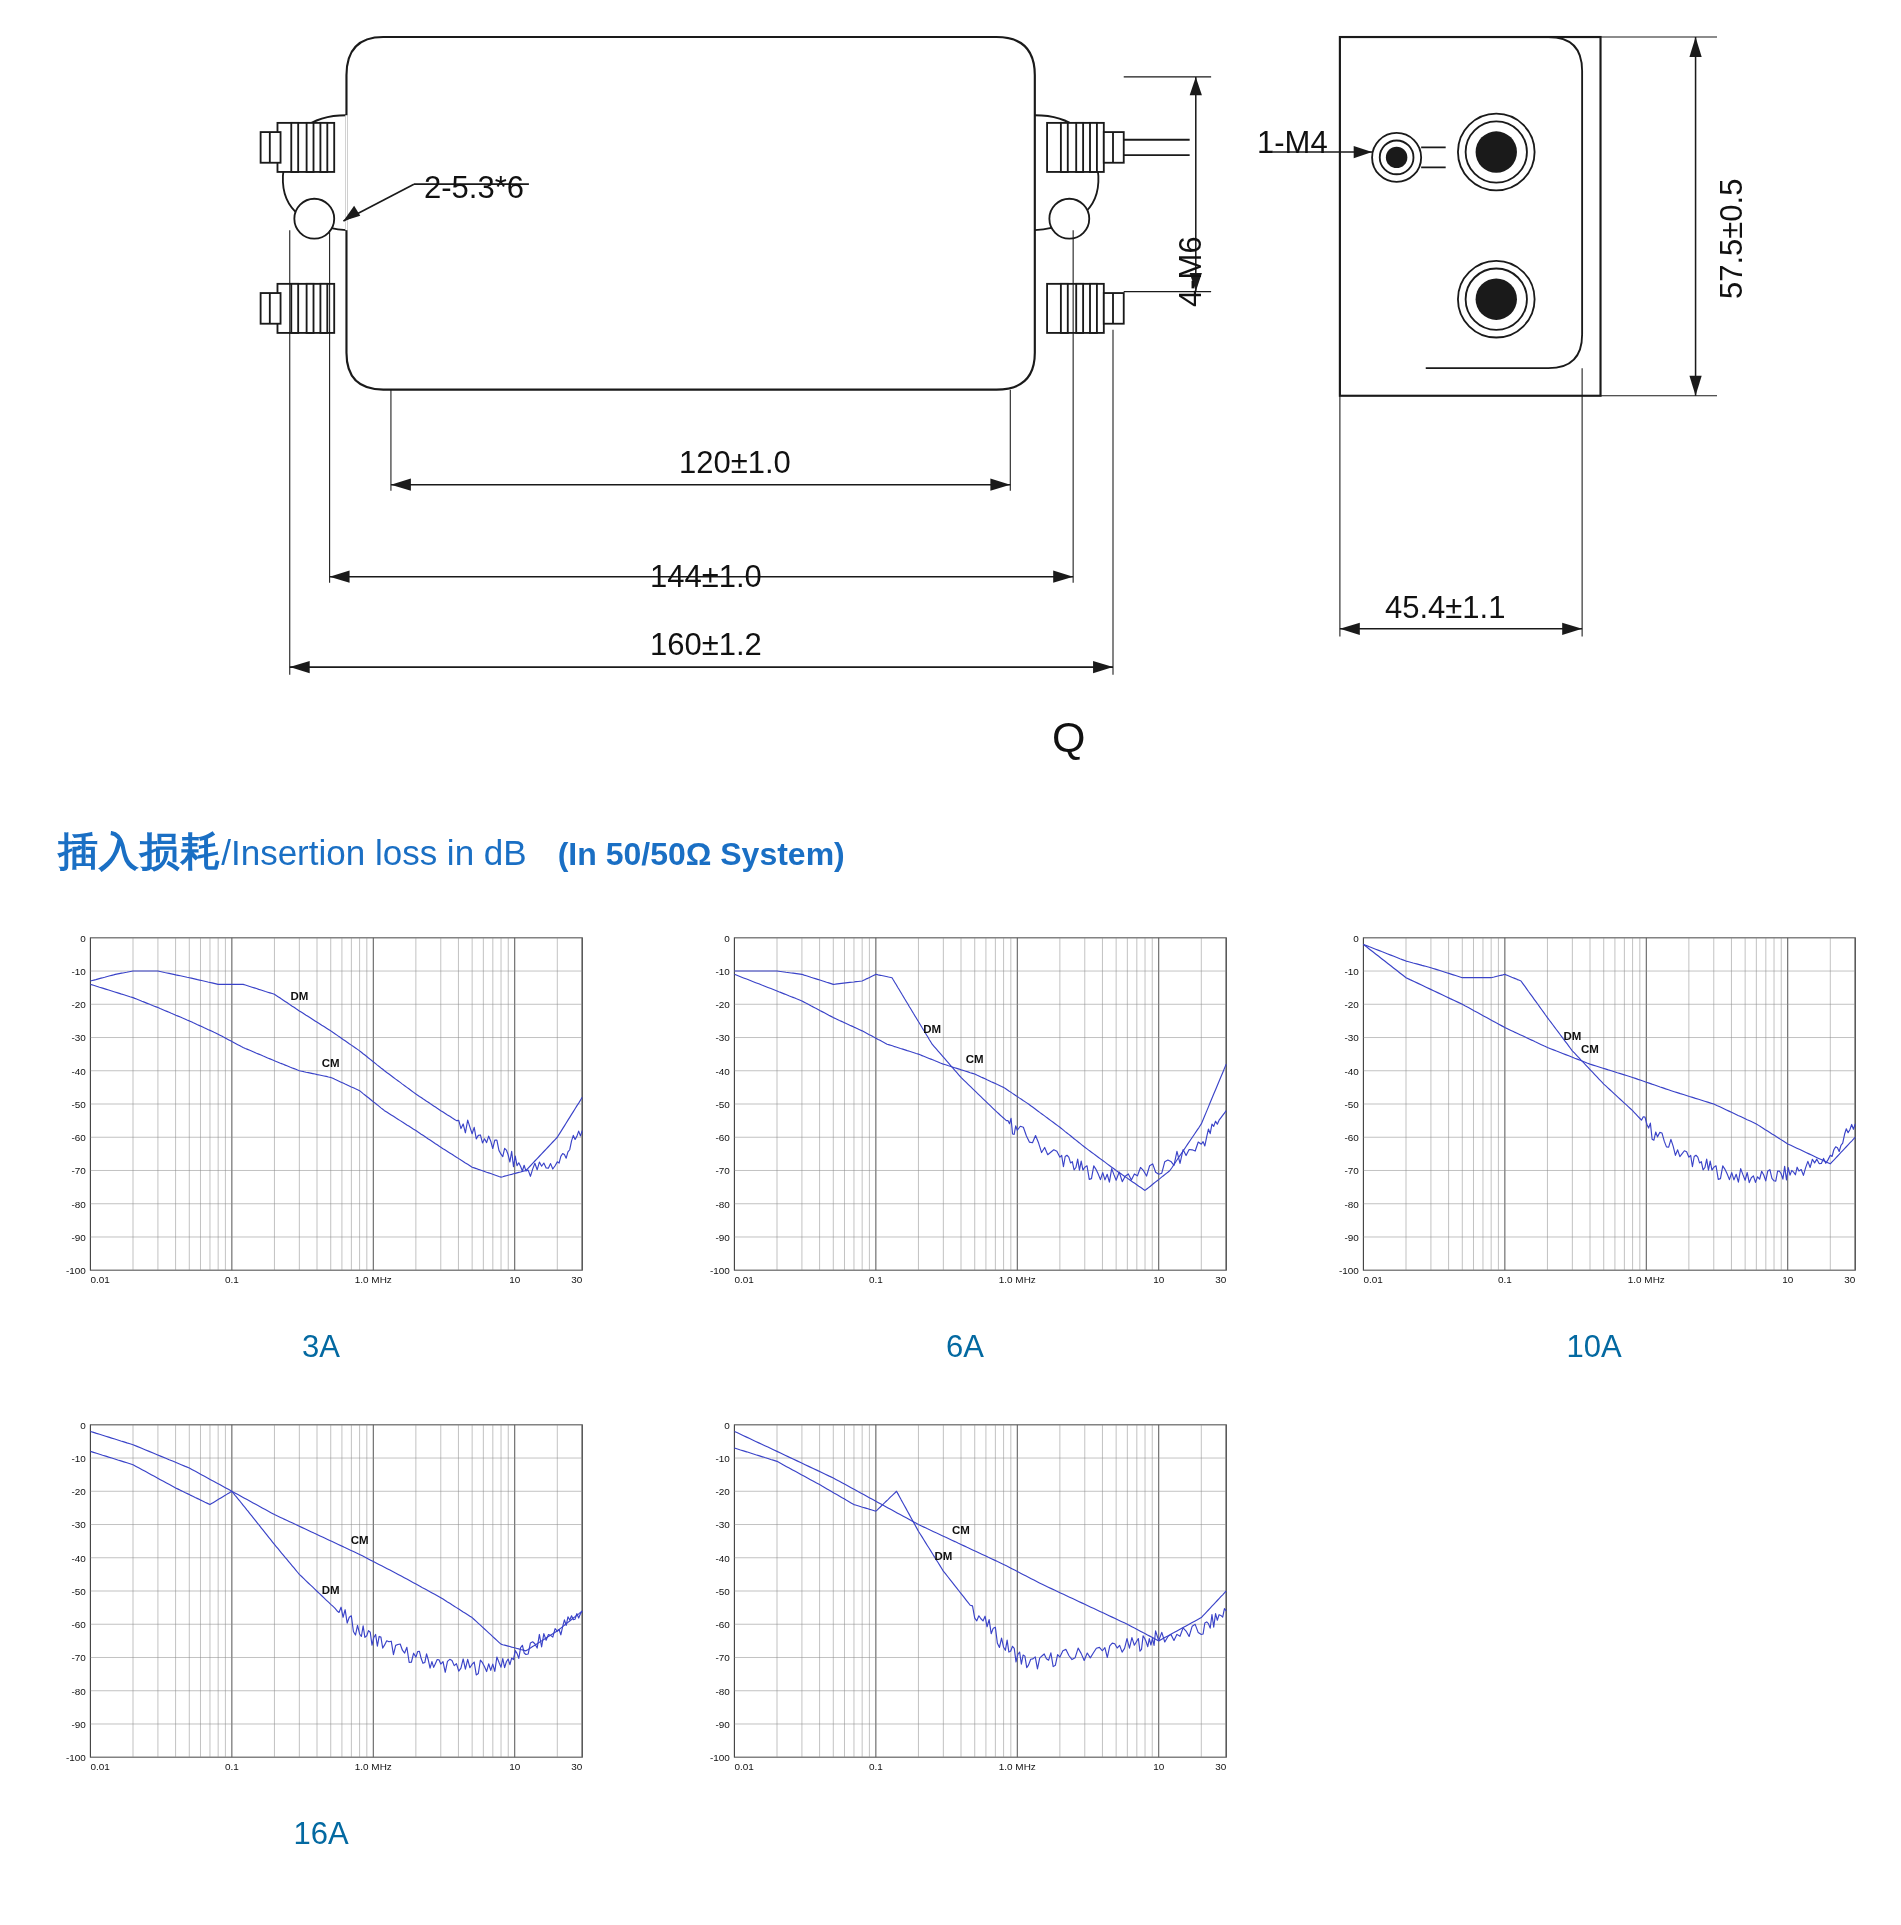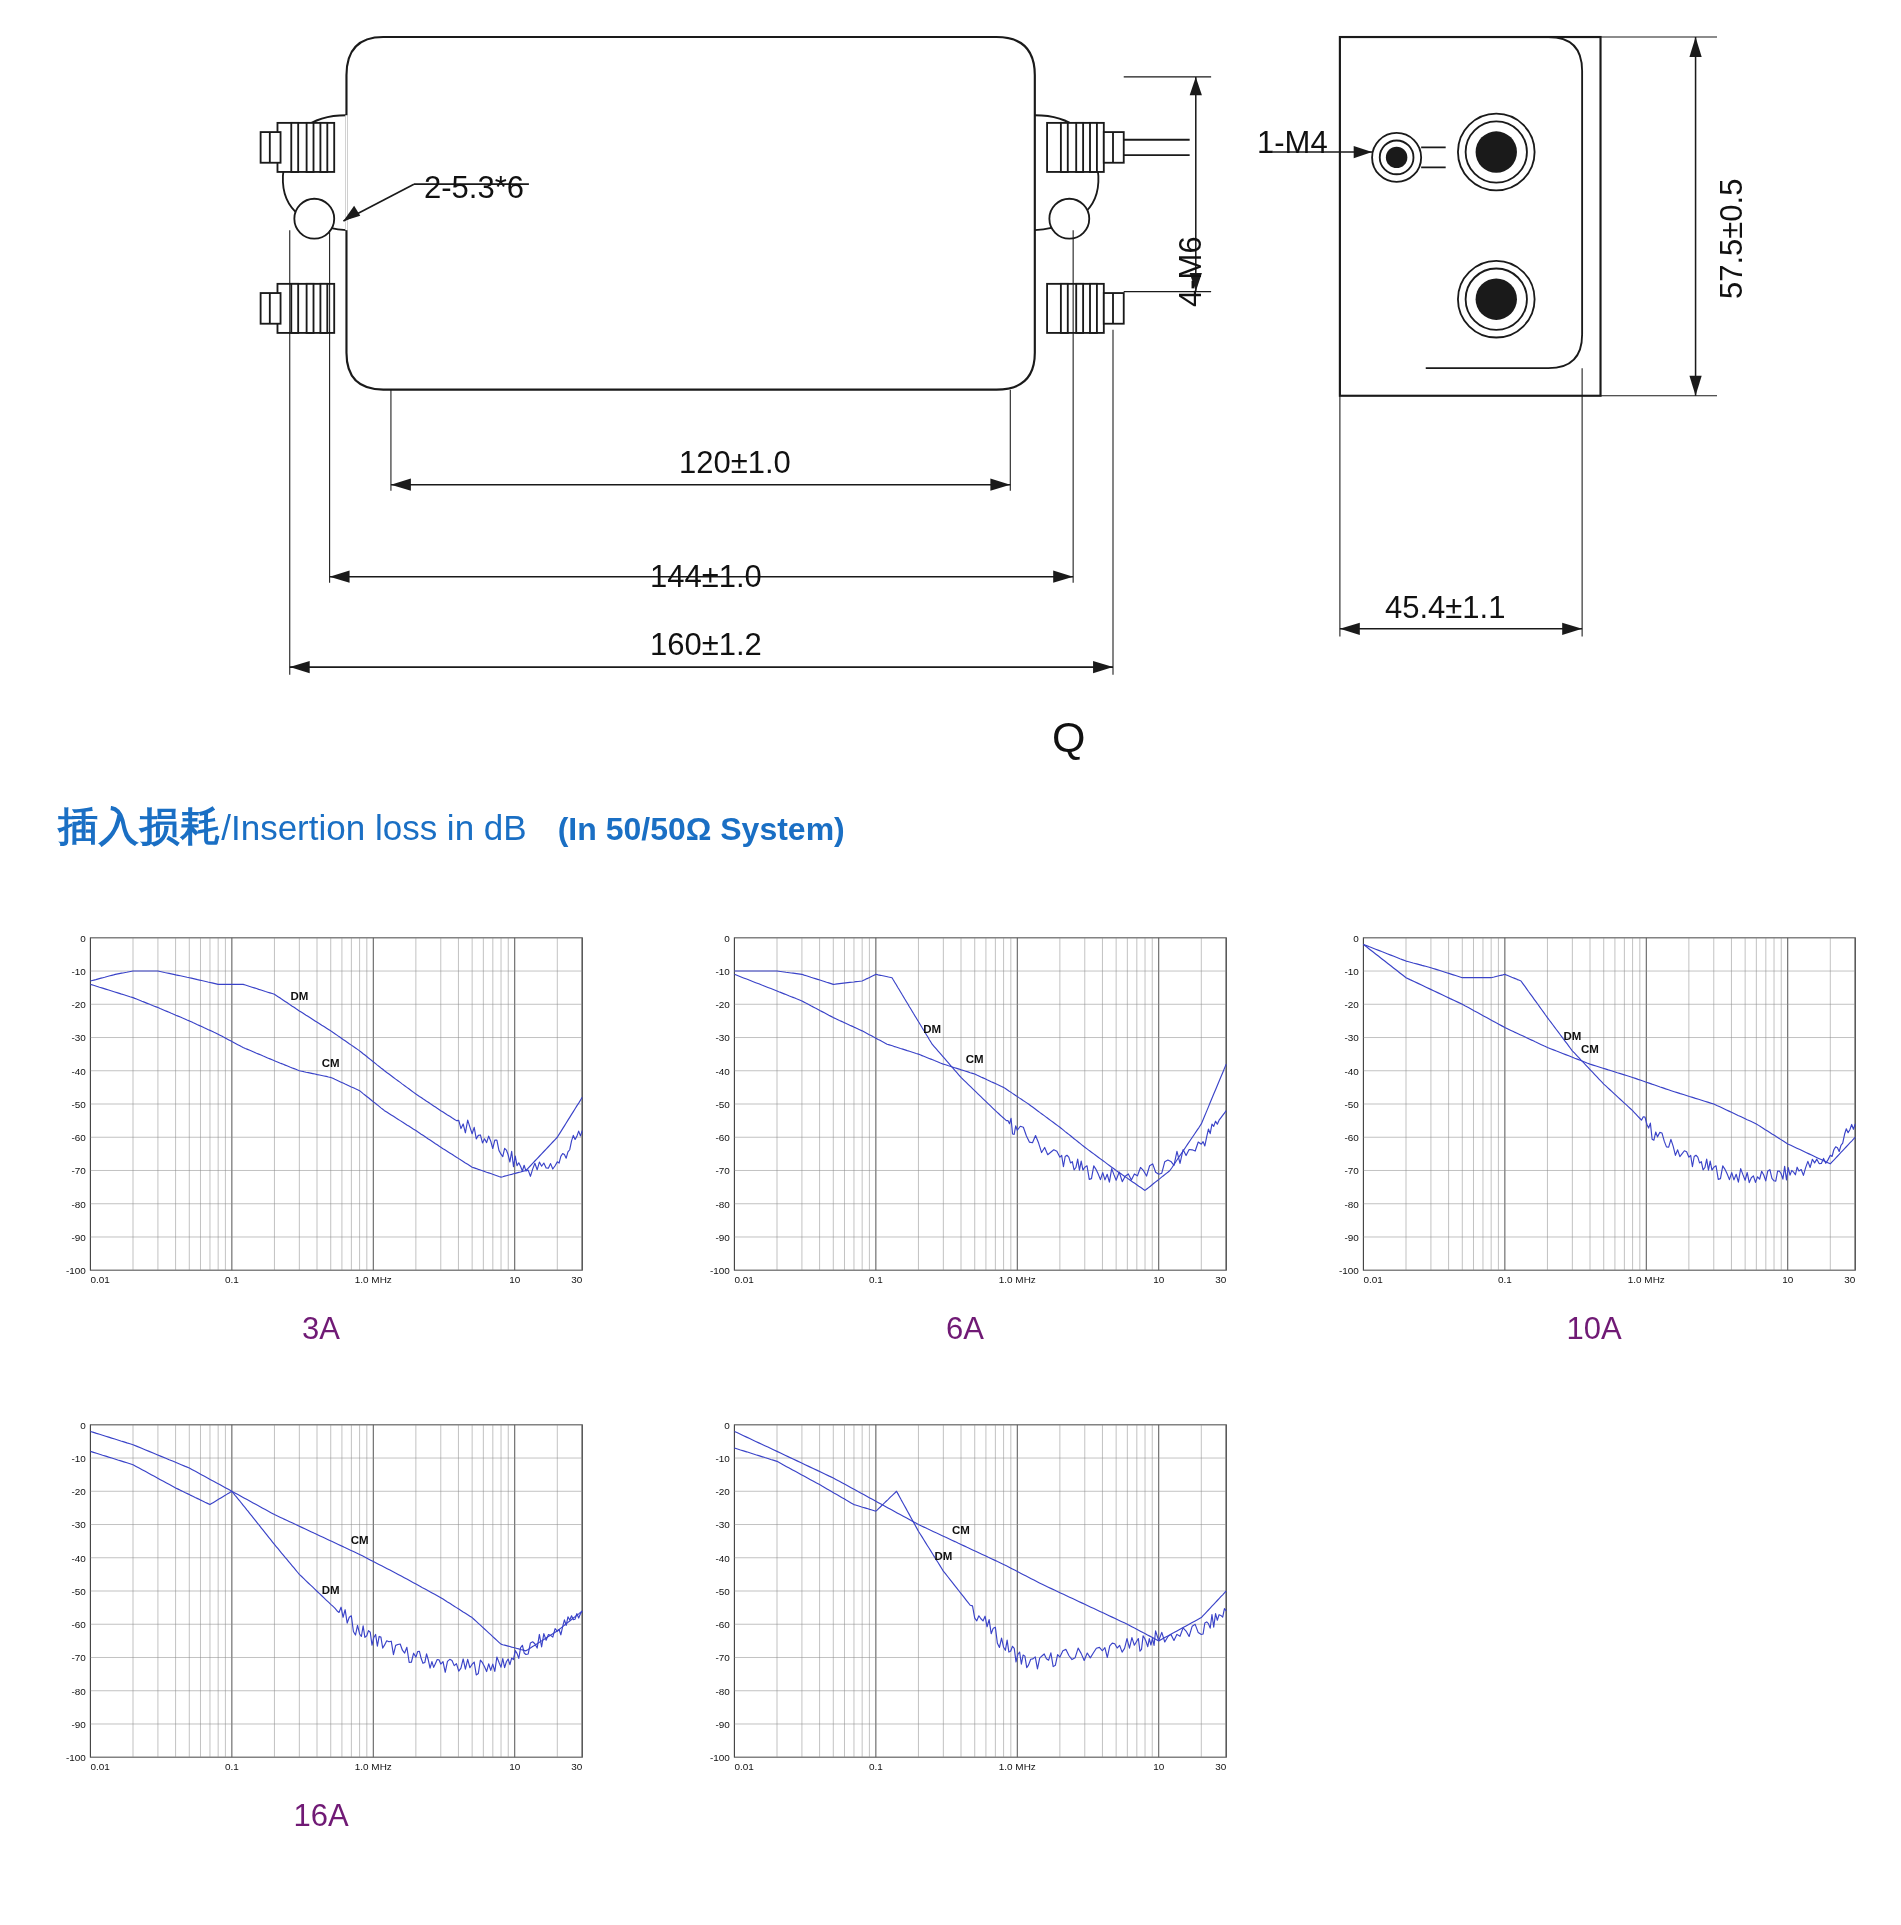--- a/index.html
+++ b/index.html
@@ -9,29 +9,29 @@
   
   .drawing{position:absolute;left:0;top:0;width:1901px;height:790px;}
   .drawing svg{position:absolute;left:0;top:0;}
 
   .dim-label{position:absolute;font-family:"Liberation Sans",sans-serif;font-size:31px;color:#111;white-space:nowrap;}
   .rot90{transform:rotate(-90deg);transform-origin:left top;}
 
   .qmark{position:absolute;font-size:43px;color:#111;}
 
   
-  .section-title{position:absolute;left:58px;top:799px;white-space:nowrap;}
+  .section-title{position:absolute;left:58px;top:824px;white-space:nowrap;}
   .section-title .cn{font-size:40px;color:#1a6fc4;font-weight:bold;letter-spacing:0.8px;}
   .section-title .en{font-size:35px;color:#1a6fc4;}
   .section-title .sys{font-size:32px;color:#1a6fc4;font-weight:bold;padding-left:31px;}
 
   
   .chart-wrap{position:absolute;}
   .chart-box{position:relative;width:550px;height:383px;}
-  .chart-caption{position:absolute;width:550px;text-align:center;font-size:31px;color:#701a75;top:387px;}
+  .chart-caption{position:absolute;width:550px;text-align:center;font-size:31px;color:#0369a1;top:405px;}
   .chart-box svg{display:block;}
 </style>
 </head>
 <body>
 
 <div class="sheet">
 
   <div class="drawing">
     <svg width="1901" height="790" viewBox="0 0 2480 1030" fill="none" stroke="#1a1a1a" stroke-width="2.4">
 

